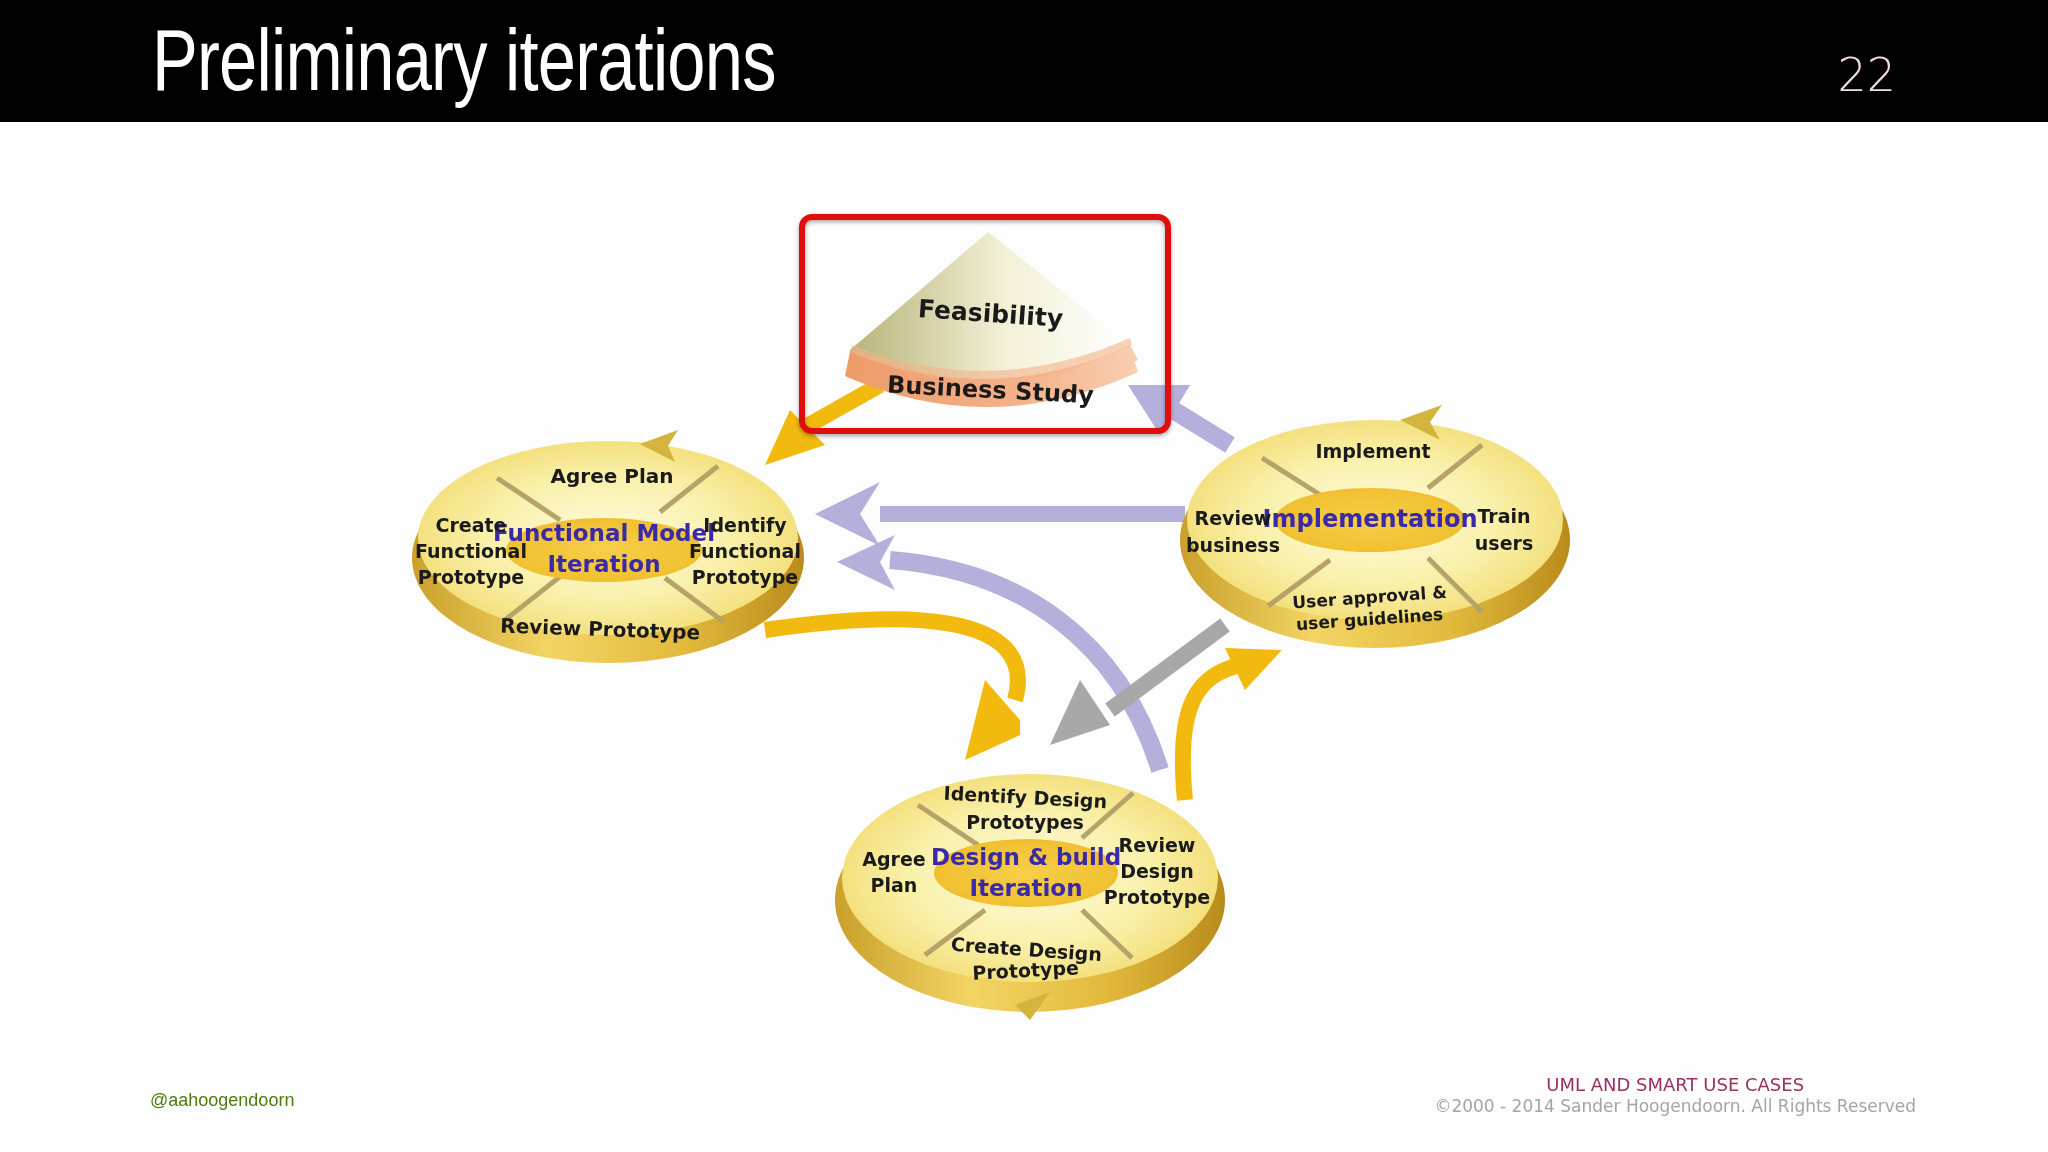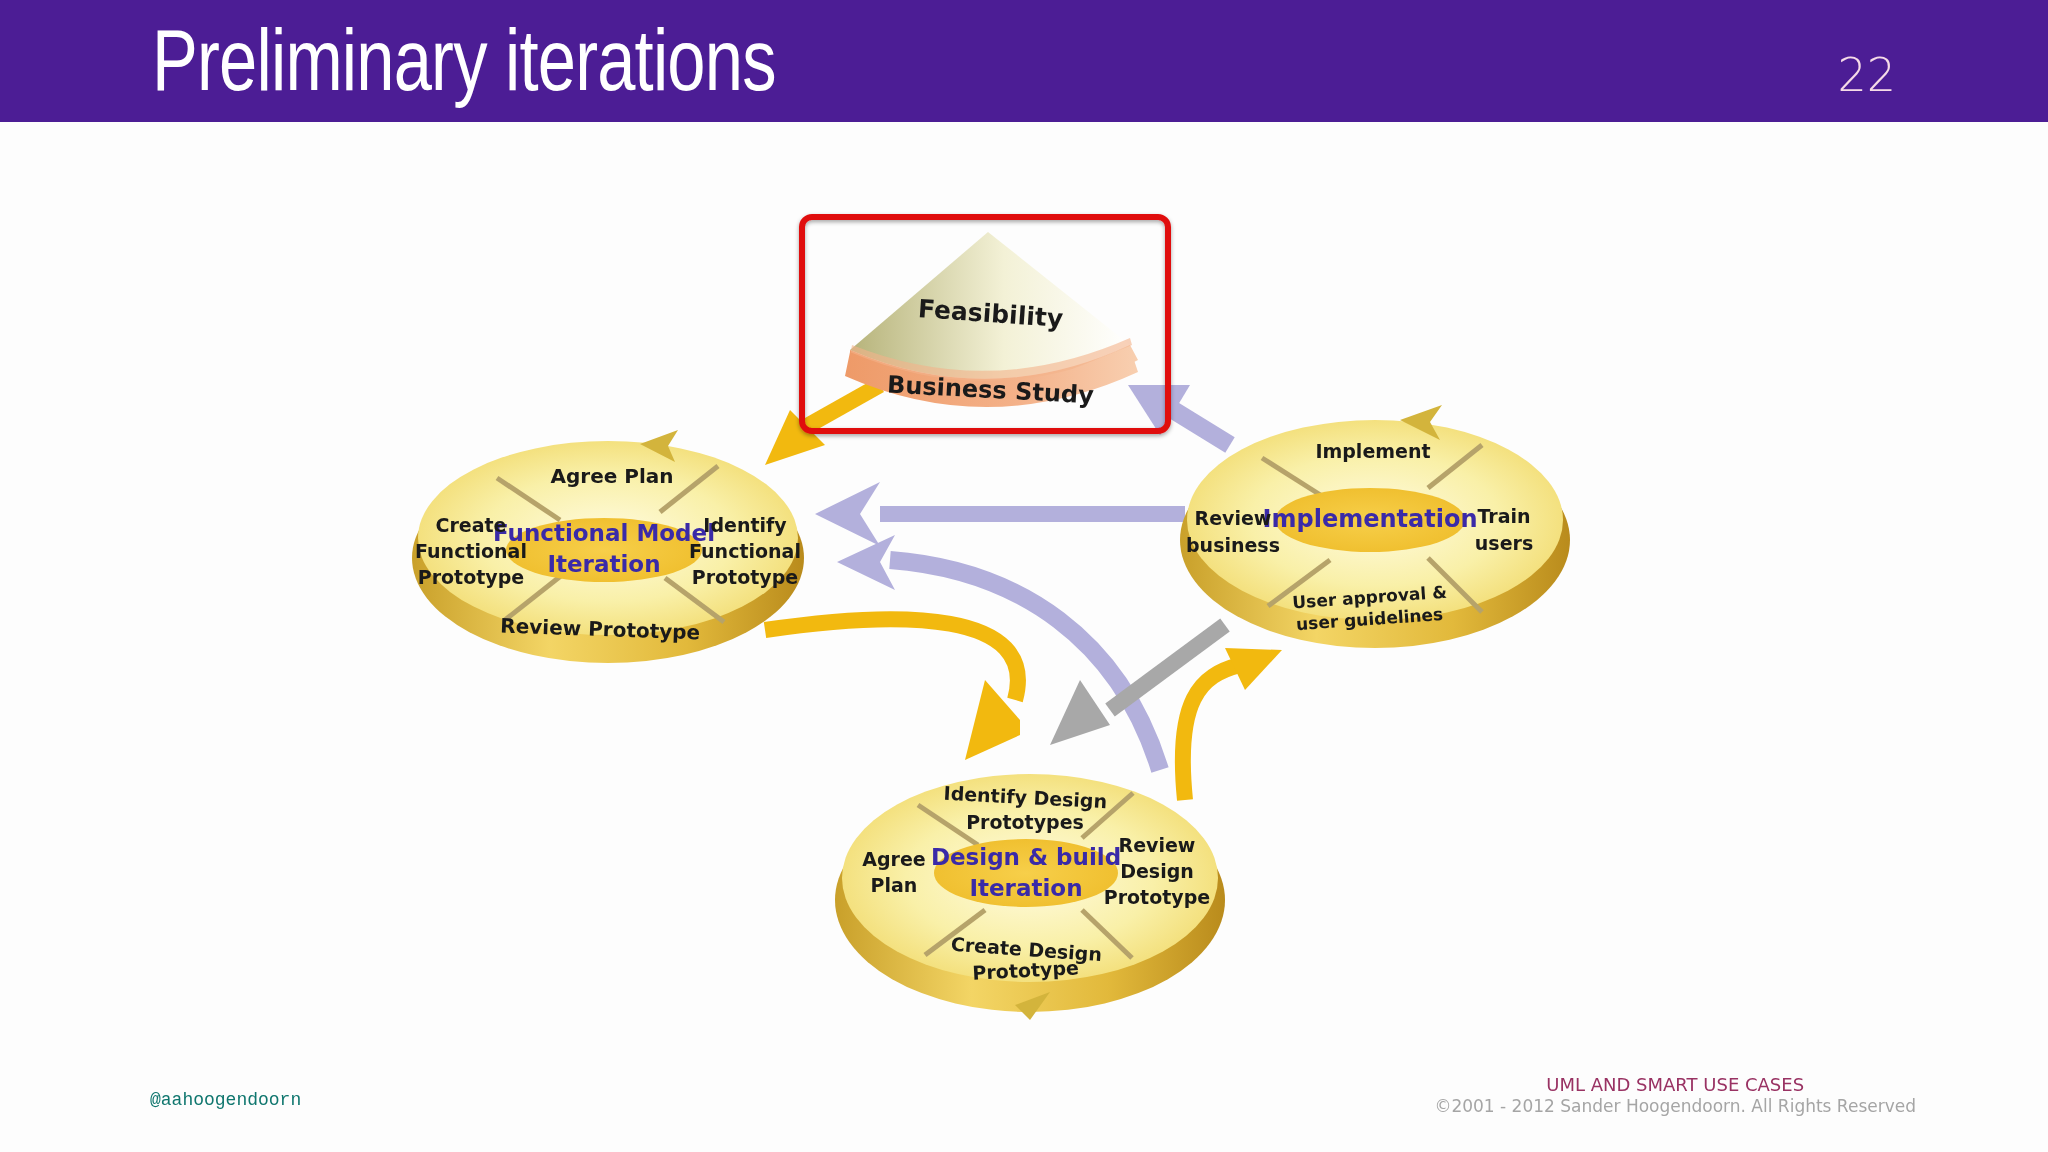--- a/index.html
+++ b/index.html
@@ -1,21 +1,21 @@
 <!DOCTYPE html>
 <html><head>
 <meta charset="utf-8">
 <style>
   html, body { margin:0; padding:0; }
   body { width:2048px; height:1152px; background:#fdfdfd; position:relative; overflow:hidden; font-family:"Liberation Sans", sans-serif; }
-  .header { position:absolute; left:0; top:0; width:2048px; height:122px; background:#4c1d95; }
+  .header { position:absolute; left:0; top:0; width:2048px; height:122px; background:#000000; }
   .header-title { position:absolute; left:152px; top:8px; color:#ffffff; font-family:"Liberation Sans", sans-serif; font-size:88px; line-height:104px; transform:scaleX(0.78); transform-origin:left center; letter-spacing:-1px; white-space:nowrap; }
   .page-number { position:absolute; right:152px; top:48px; color:#f6dbe8; font-family:"DejaVu Sans", sans-serif; font-weight:300; font-size:46px; }
   .diagram { position:absolute; left:0; top:0; width:2048px; height:1152px; }
-  .footer-left { position:absolute; left:150px; top:1090px; color:#0f766e; font-family:Liberation Mono, monospace; font-size:18px; }
+  .footer-left { position:absolute; left:150px; top:1090px; color:#4d7c0f; font-family:Liberation Sans, sans-serif; font-size:18px; }
   .footer-right { position:absolute; right:132px; top:1074px; text-align:center; font-family:"DejaVu Sans", sans-serif; }
   .footer-course { color:#993263; font-size:18px; line-height:22px; display:block; }
   .footer-copy { color:#a5a5a5; font-size:17px; line-height:20px; display:block; }
   .diagram text { font-family:"DejaVu Sans", sans-serif; font-weight:bold; }
 </style>
 </head>
 <body>
 
 <div class="header">
   <div class="header-title">Preliminary iterations</div>
@@ -153,14 +153,14 @@
     <text x="1157" y="878" text-anchor="middle" font-size="19" fill="#1a1a1a">Design</text>
     <text x="1157" y="904" text-anchor="middle" font-size="19" fill="#1a1a1a">Prototype</text>
     <text x="1026" y="956" text-anchor="middle" font-size="19" fill="#1a1a1a" transform="rotate(4 1026 956)">Create Design</text>
     <text x="1026" y="977" text-anchor="middle" font-size="19" fill="#1a1a1a" transform="rotate(-3 1026 977)">Prototype</text>
   </g>
 </svg>
 
 <div class="footer-left">@aahoogendoorn</div>
 <div class="footer-right">
   <span class="footer-course">UML AND SMART USE CASES</span>
-  <span class="footer-copy">©2001 - 2012 Sander Hoogendoorn. All Rights Reserved</span>
+  <span class="footer-copy">©2000 - 2014 Sander Hoogendoorn. All Rights Reserved</span>
 </div>
 
 </body></html>

